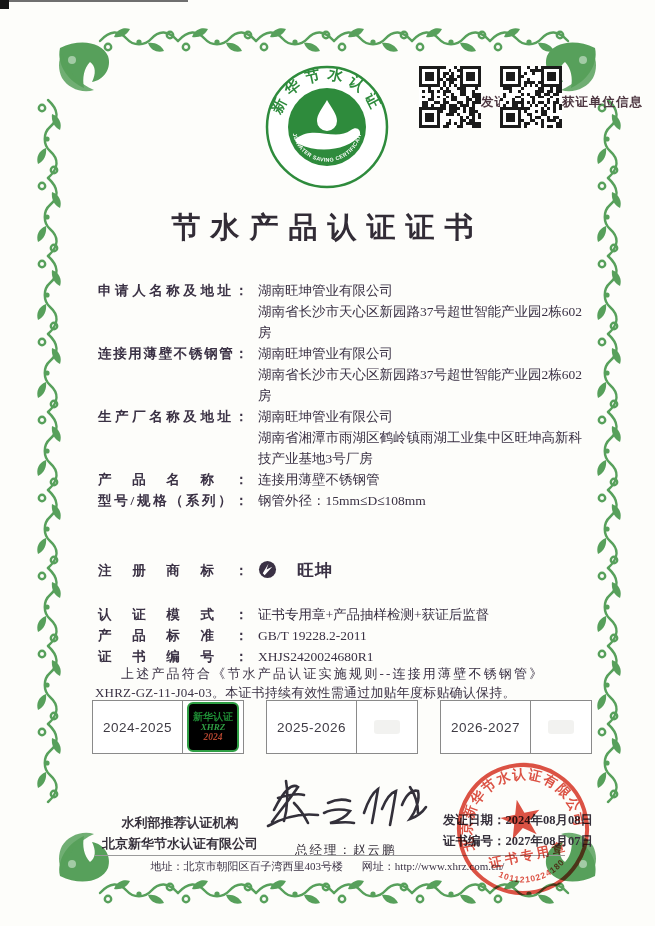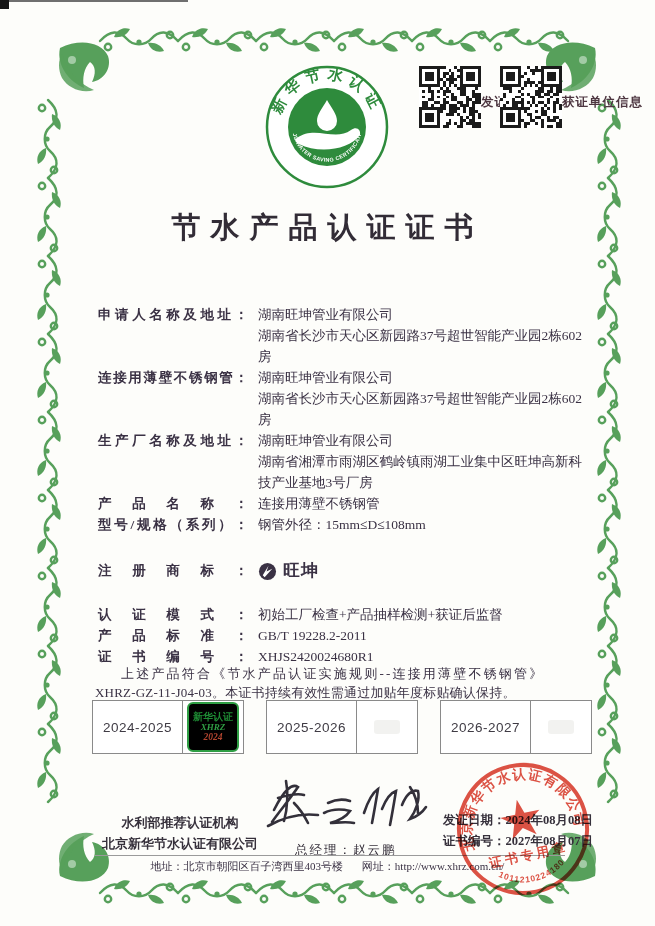--- a/index.html
+++ b/index.html
@@ -18,27 +18,27 @@
   
   .qr-unit{position:absolute;top:66px;display:flex;flex-direction:row;align-items:center;}
   .qr-unit.one{left:419px;width:76px;}
   .qr-unit.two{left:500px;width:80px;}
   .qr-label{margin-top:6px;font-size:12.5px;font-weight:bold;color:#4d3640;letter-spacing:1px;white-space:nowrap;}
   
   .title{position:absolute;left:0;right:0;top:208px;text-align:center;
     font-size:29px;font-weight:bold;letter-spacing:10px;color:#322c36;
     font-family:"Liberation Sans","DejaVu Sans",sans-serif;}
   
-  .fields{position:absolute;left:98px;top:304px;width:497px;}
+  .fields{position:absolute;left:98px;top:280px;width:497px;}
   .f-row{display:flex;font-size:13.5px;line-height:21px;}
   .f-label{flex:0 0 150px;width:150px;text-align:justify;text-align-last:justify;font-weight:600;}
   .f-value{flex:1;padding-left:10px;}
   .f-value div{min-height:0;}
   .trademark-row{position:absolute;left:98px;top:560px;width:497px;}
-  .tm-value{display:flex;align-items:flex-end;gap:6px;padding-left:10px;}
+  .tm-value{display:flex;align-items:flex-start;gap:20px;padding-left:10px;}
   .tm-name{font-size:17px;font-weight:800;letter-spacing:1px;color:#3a3144;
     font-family:"Liberation Sans","DejaVu Sans",sans-serif;}
   .certrows{position:absolute;left:98px;top:604px;width:497px;}
   
   .statement{position:absolute;left:95px;top:664px;width:482px;font-size:13px;line-height:19px;}
   .statement .s1{letter-spacing:2.2px;text-indent:2em;white-space:nowrap;}
   .statement .s2{letter-spacing:.2px;}
   
   .yearboxes{position:absolute;left:92px;top:700px;display:flex;gap:22px;}
   .ybox{width:150px;height:52px;border:1px solid #8a8a8a;display:flex;background:#fff;}
@@ -666,21 +666,21 @@
           <path d="M5,14 L11,4 L9,10 L15,7 L7,16 Z" fill="#ffffff"></path>
         </svg>
         <span class="tm-name">旺坤</span>
       </div>
     </div>
   </div>
 
   <div class="certrows">
     <div class="f-row">
       <span class="f-label">认证模式：</span>
-      <div class="f-value">初始工厂检查+产品抽样检测+获证后监督</div>
+      <div class="f-value">证书专用章+产品抽样检测+获证后监督</div>
     </div>
     <div class="f-row">
       <span class="f-label">产品标准：</span>
       <div class="f-value">GB/T 19228.2-2011</div>
     </div>
     <div class="f-row">
       <span class="f-label">证书编号：</span>
       <div class="f-value">XHJS2420024680R1</div>
     </div>
   </div>

